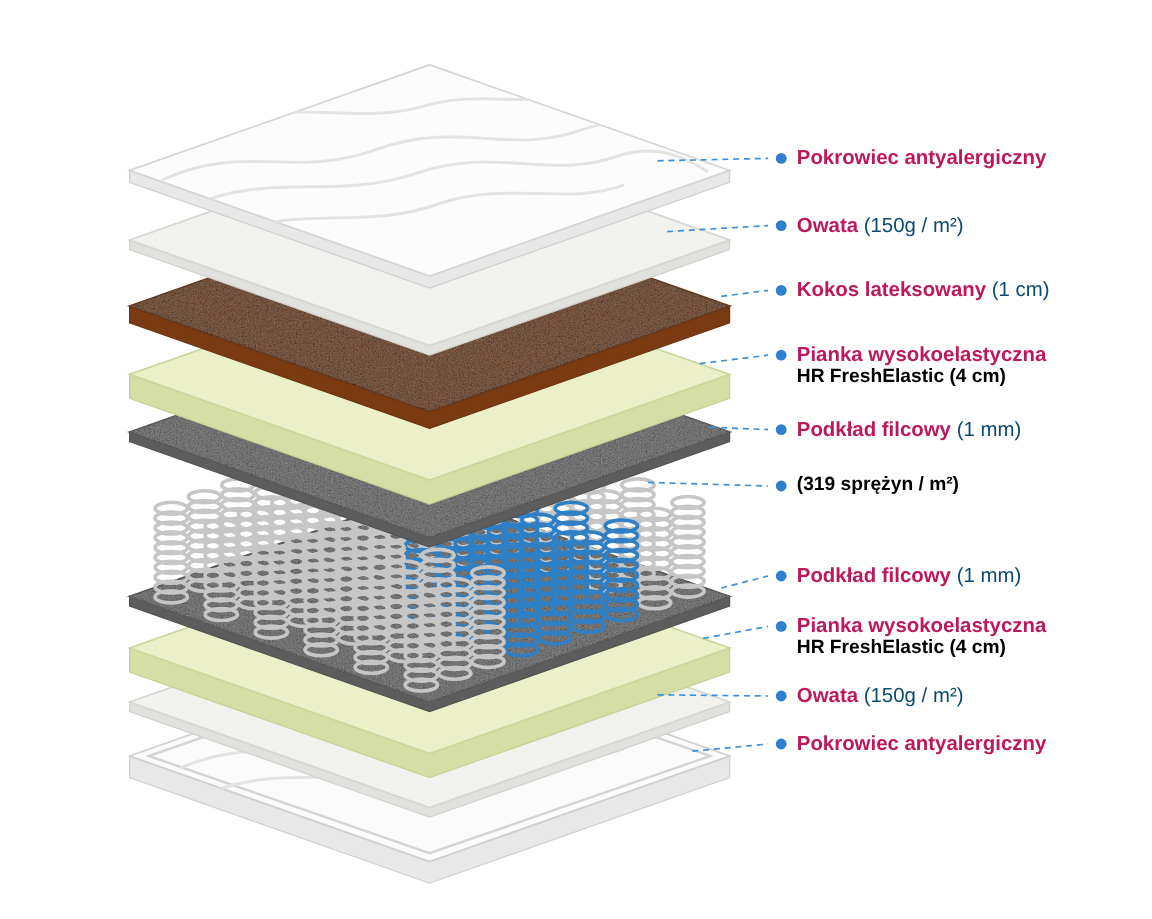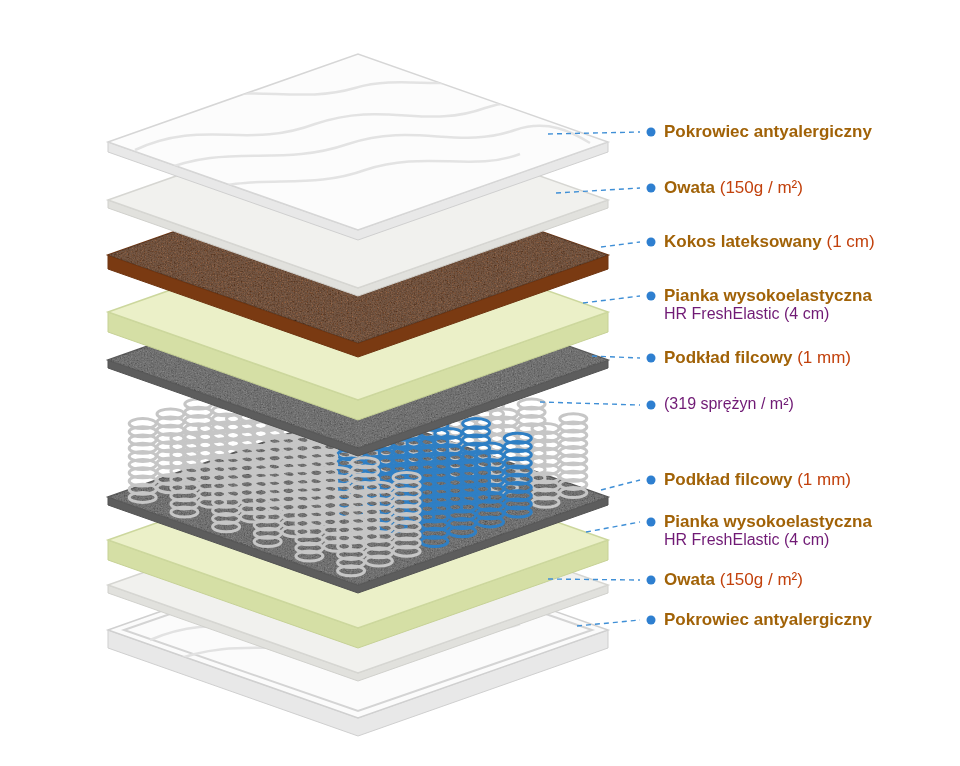--- a/index.html
+++ b/index.html
@@ -1,23 +1,23 @@
 <!DOCTYPE html>
 <html><head>
 <meta charset="utf-8">
 <style>
   html,body{margin:0;padding:0;background:#ffffff;}
   .stage{position:relative;width:960px;height:766px;background:#ffffff;overflow:hidden;
          font-family:"Liberation Sans",sans-serif;}
   .stage svg{position:absolute;left:0;top:0;}
   .labels{position:absolute;left:0;top:0;width:960px;height:766px;}
   .label{position:absolute;left:664px;width:294px;font-size:17px;line-height:19px;color:#1d1d1d;}
-  .label .b{font-weight:700;color:#a16207;}
-  .label .r{font-weight:400;color:#c2410c;}
-  .label .sub{font-weight:400;color:#701a75;font-size:16px;line-height:18.5px;}
+  .label .b{font-weight:700;color:#be185d;}
+  .label .r{font-weight:400;color:#0c4a6e;}
+  .label .sub{font-weight:700;color:#000000;font-size:16px;line-height:18.5px;}
 </style>
 </head>
 <body>
 
 <div class="stage">
 
 <svg width="960" height="766" viewBox="0 0 960 766">
   <defs>
     <g id="coil" fill="none" stroke-width="3">
       <ellipse cx="0" cy="-2" rx="13.5" ry="5"></ellipse>

